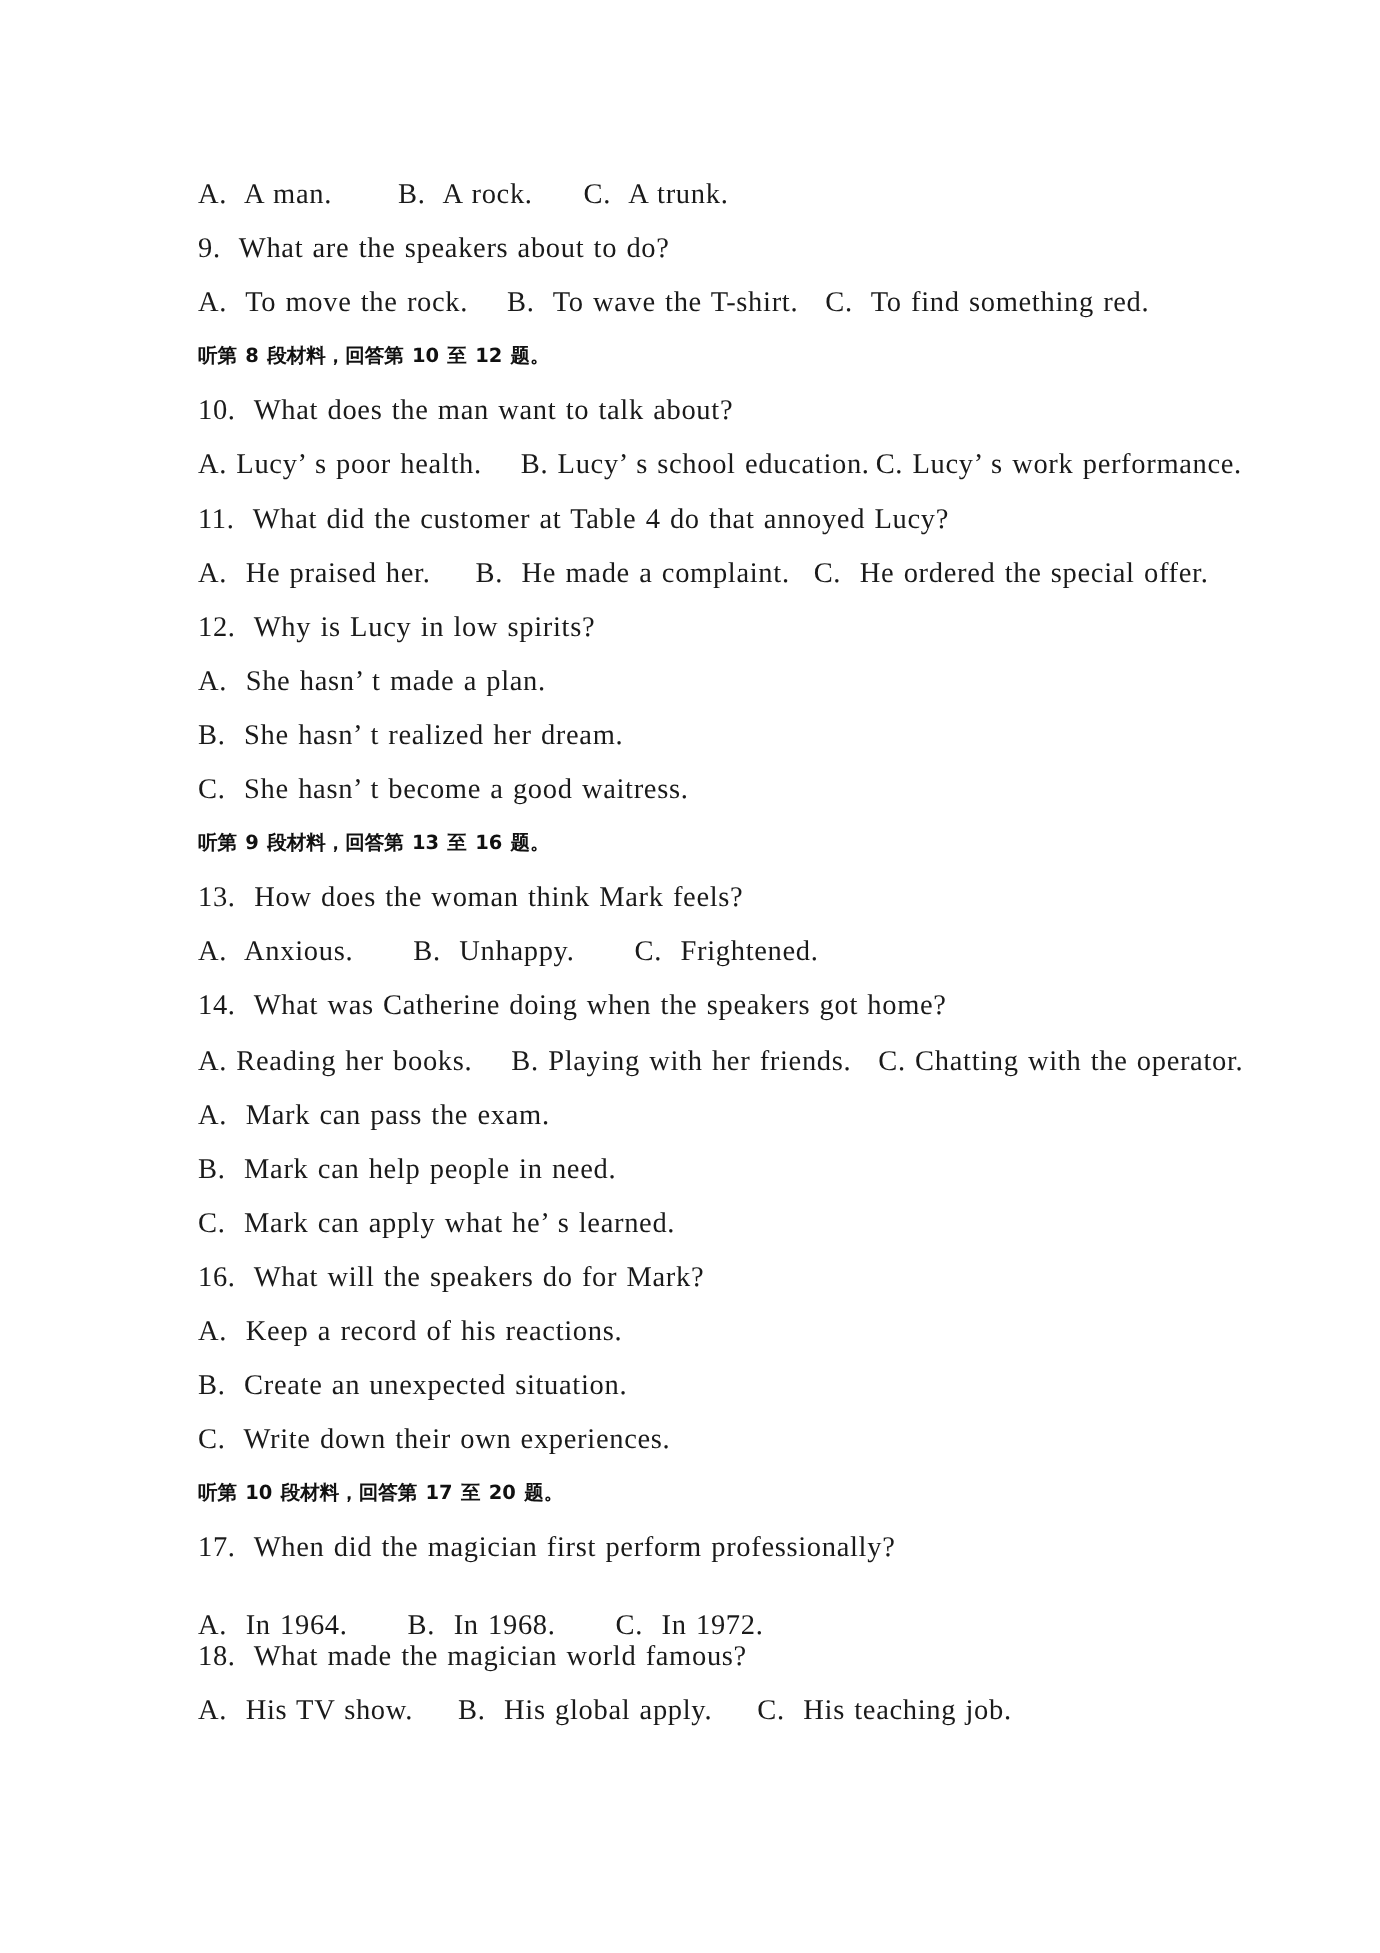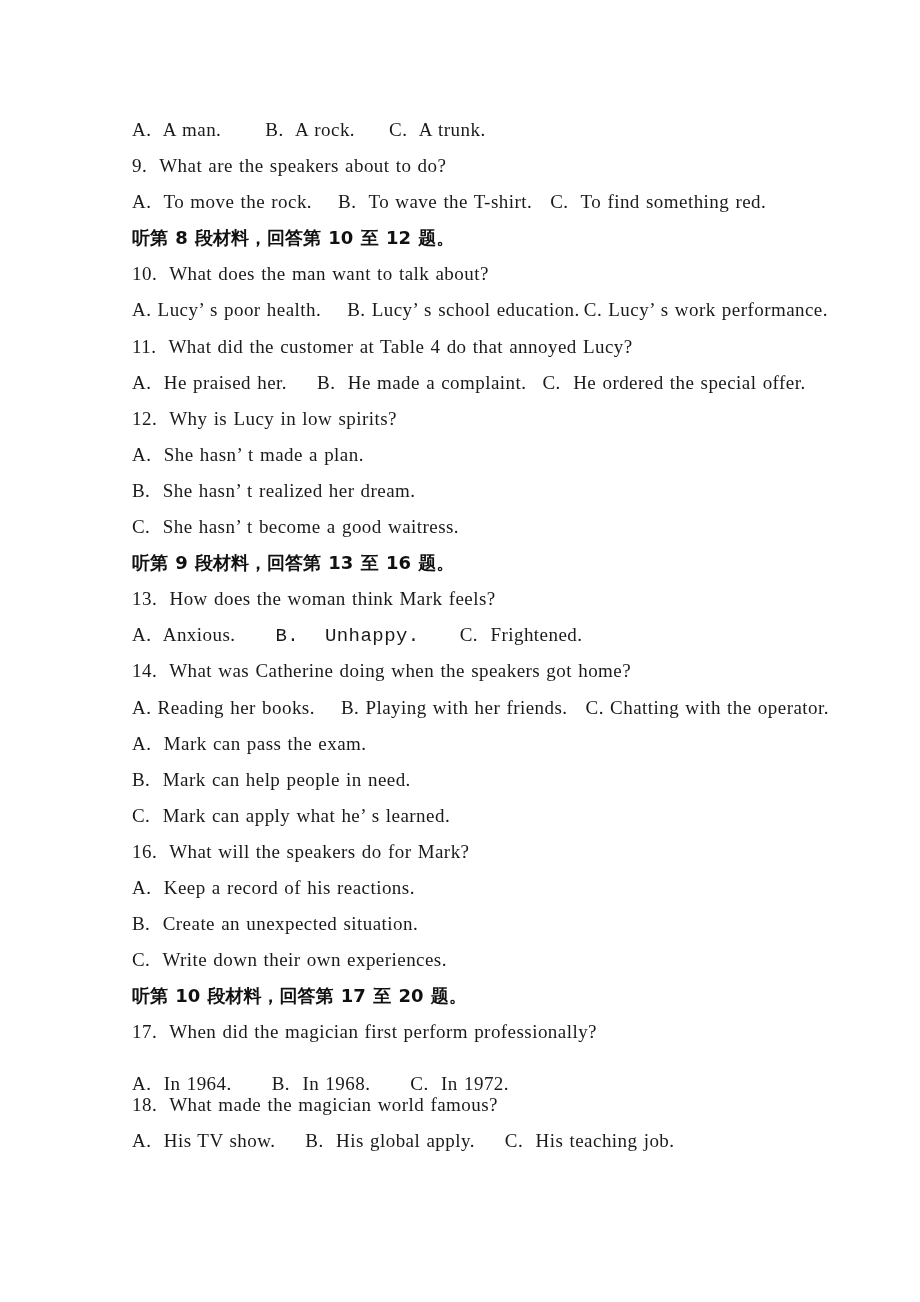--- a/index.html
+++ b/index.html
@@ -25,21 +25,21 @@
       height: 36.1px;
       line-height: 22px;
       font-size: 19px;
       white-space: pre;
       letter-spacing: 0.45px;
       word-spacing: 1px;
     }
     .line.heading {
       font-family: "DejaVu Sans", "Liberation Sans", sans-serif;
       font-weight: bold;
-      font-size: 18px;
+      font-size: 13px;
       letter-spacing: 0px;
       color: #111;
     }
     .opt {
       display: inline-block;
     }
   </style>
 </head>
 <body>
 
@@ -51,21 +51,21 @@
     <div class="line">10.  What does the man want to talk about?</div>
     <div class="line"><span class="opt">A. Lucy’ s poor health.</span><span class="opt" style="margin-left: 26px;">B. Lucy’ s school education.</span><span class="opt" style="margin-left: 4px;">C. Lucy’ s work performance.</span></div>
     <div class="line">11.  What did the customer at Table 4 do that annoyed Lucy?</div>
     <div class="line"><span class="opt">A.  He praised her.</span><span class="opt" style="margin-left: 30px;">B.  He made a complaint.</span><span class="opt" style="margin-left: 16px;">C.  He ordered the special offer.</span></div>
     <div class="line">12.  Why is Lucy in low spirits?</div>
     <div class="line">A.  She hasn’ t made a plan.</div>
     <div class="line">B.  She hasn’ t realized her dream.</div>
     <div class="line">C.  She hasn’ t become a good waitress.</div>
     <div class="line heading">听第 9 段材料，回答第 13 至 16 题。</div>
     <div class="line">13.  How does the woman think Mark feels?</div>
-    <div class="line"><span class="opt">A.  Anxious.</span><span class="opt" style="margin-left: 40px; font-family: Liberation Mono, monospace;">B.  Unhappy.</span><span class="opt" style="margin-left: 40px;">C.  Frightened.</span></div>
+    <div class="line"><span class="opt">A.  Anxious.</span><span class="opt" style="margin-left: 40px;">B.  Unhappy.</span><span class="opt" style="margin-left: 40px;">C.  Frightened.</span></div>
     <div class="line">14.  What was Catherine doing when the speakers got home?</div>
     <div class="line"><span class="opt">A. Reading her books.</span><span class="opt" style="margin-left: 26px;">B. Playing with her friends.</span><span class="opt" style="margin-left: 18px;">C. Chatting with the operator.</span></div>
     <div class="line">A.  Mark can pass the exam.</div>
     <div class="line">B.  Mark can help people in need.</div>
     <div class="line">C.  Mark can apply what he’ s learned.</div>
     <div class="line">16.  What will the speakers do for Mark?</div>
     <div class="line">A.  Keep a record of his reactions.</div>
     <div class="line">B.  Create an unexpected situation.</div>
     <div class="line">C.  Write down their own experiences.</div>
     <div class="line heading">听第 10 段材料，回答第 17 至 20 题。</div>

